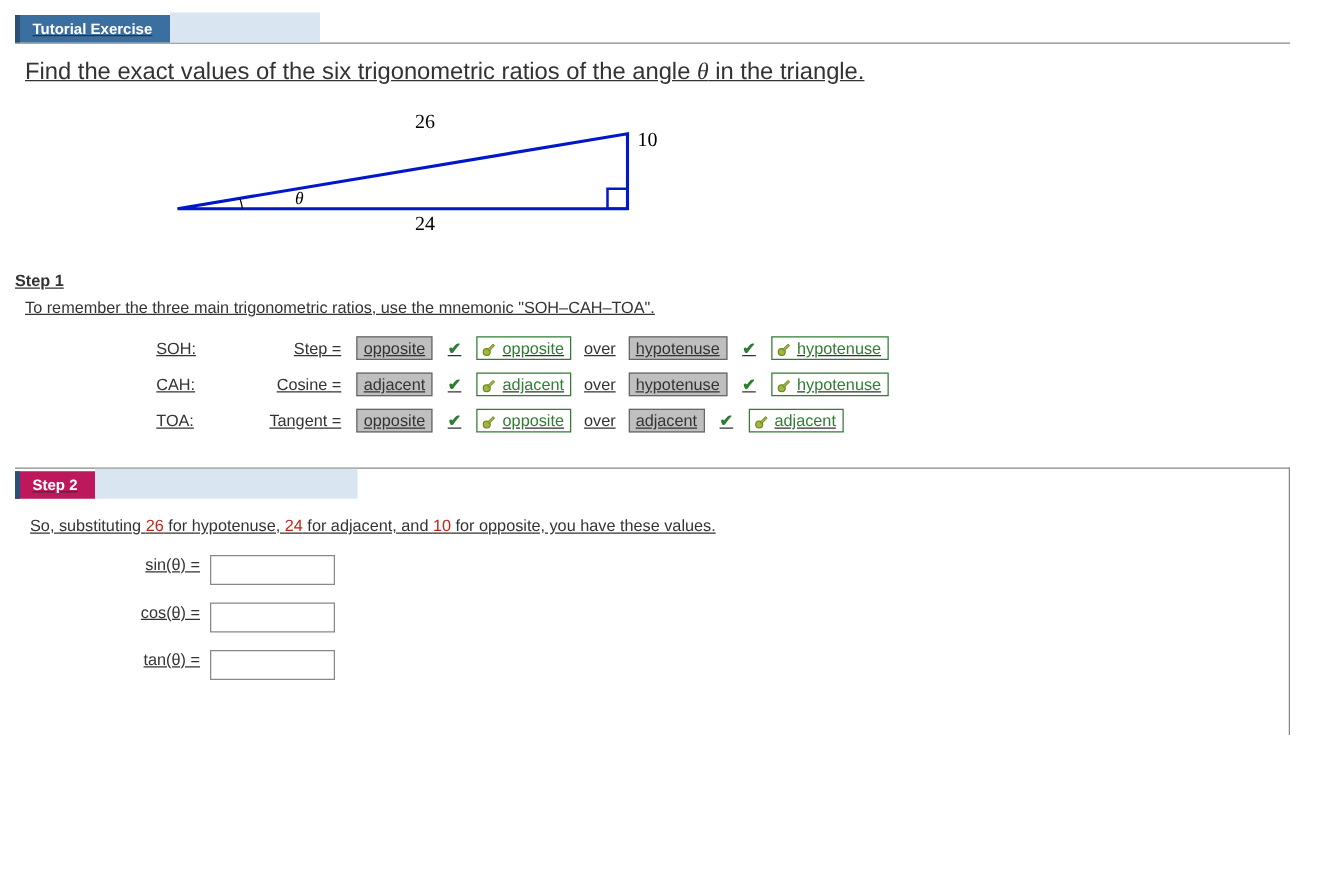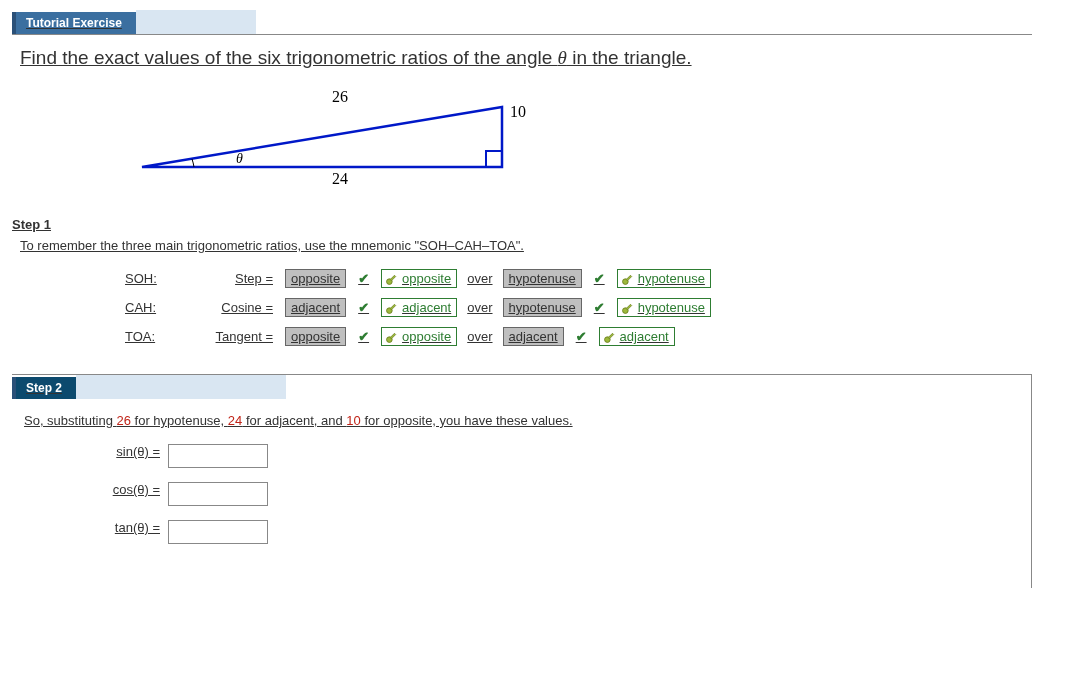--- a/index.html
+++ b/index.html
@@ -89,21 +89,21 @@
     border-top: 1px solid #888;
     border-right: 1px solid #888;
     margin-top: 28px;
     padding-bottom: 30px;
   }
   .step2-header {
     display: flex;
     align-items: flex-end;
   }
   .step2-tab {
-    background: #0c4a6e;
+    background: #be185d;
     color: #fff;
     padding: 4px 14px 4px 10px;
     font-weight: bold;
     font-size: 12px;
     border-left: 4px solid #2a5078;
   }
   .step2-light {
     background: #d9e6f2;
     height: 24px;
     flex: 0 0 210px;

